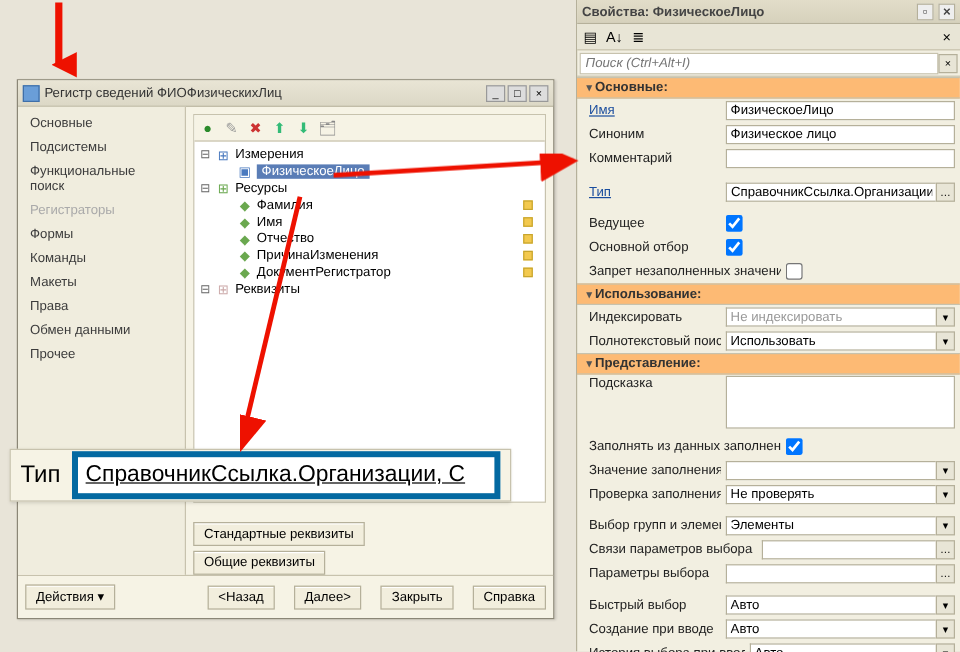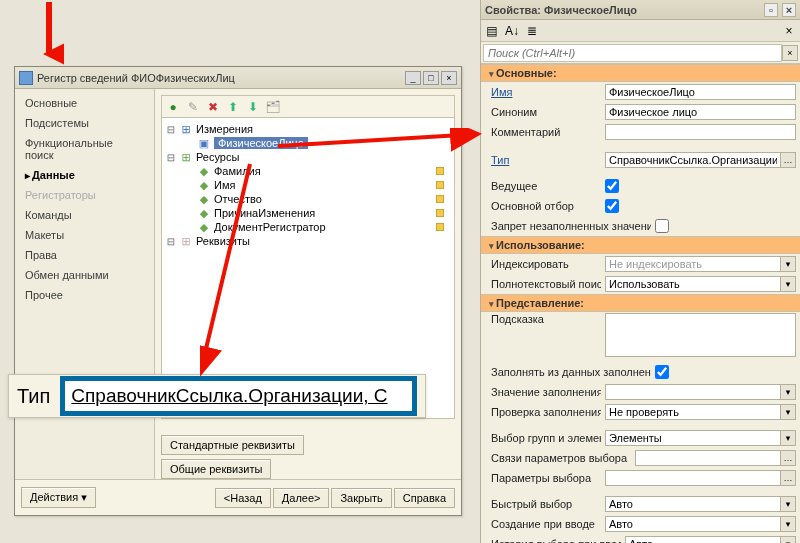--- a/index.html
+++ b/index.html
@@ -132,21 +132,21 @@
     padding: 3px 8px;
     font-size: 11px;
     cursor: pointer;
     box-shadow: 0 1px 0 #fff inset;
   }
 
   .reg-footer {
     height: 36px;
     padding: 4px 6px;
     display:flex;
-    gap: 2px;
+    gap: 16px;
     justify-content: flex-end;
     align-items: center;
     border-top: 1px solid #c7c2ad;
   }
   .foot-spacer { flex:1; }
 
   
   .big-type {
     position:absolute;
     left: 8px;
@@ -341,22 +341,22 @@
       <div class="win-btn">_</div>
       <div class="win-btn">□</div>
       <div class="win-btn">×</div>
     </div>
   </div>
   <div class="reg-body">
     <div class="reg-sidebar">
       <div class="side-item">Основные</div>
       <div class="side-item">Подсистемы</div>
       <div class="side-item">Функциональные поиск</div>
-      <div class="side-item active">Данные</div>
       <div class="side-item disabled">Регистраторы</div>
+      <div class="side-item">Формы</div>
       <div class="side-item">Команды</div>
       <div class="side-item">Макеты</div>
       <div class="side-item">Права</div>
       <div class="side-item">Обмен данными</div>
       <div class="side-item">Прочее</div>
     </div>
     <div style="flex:1;display:flex;flex-direction:column">
       <div class="reg-content">
         <div class="reg-toolbar">
           <span class="tb-ico" style="color:#2b8a2b">●</span>

